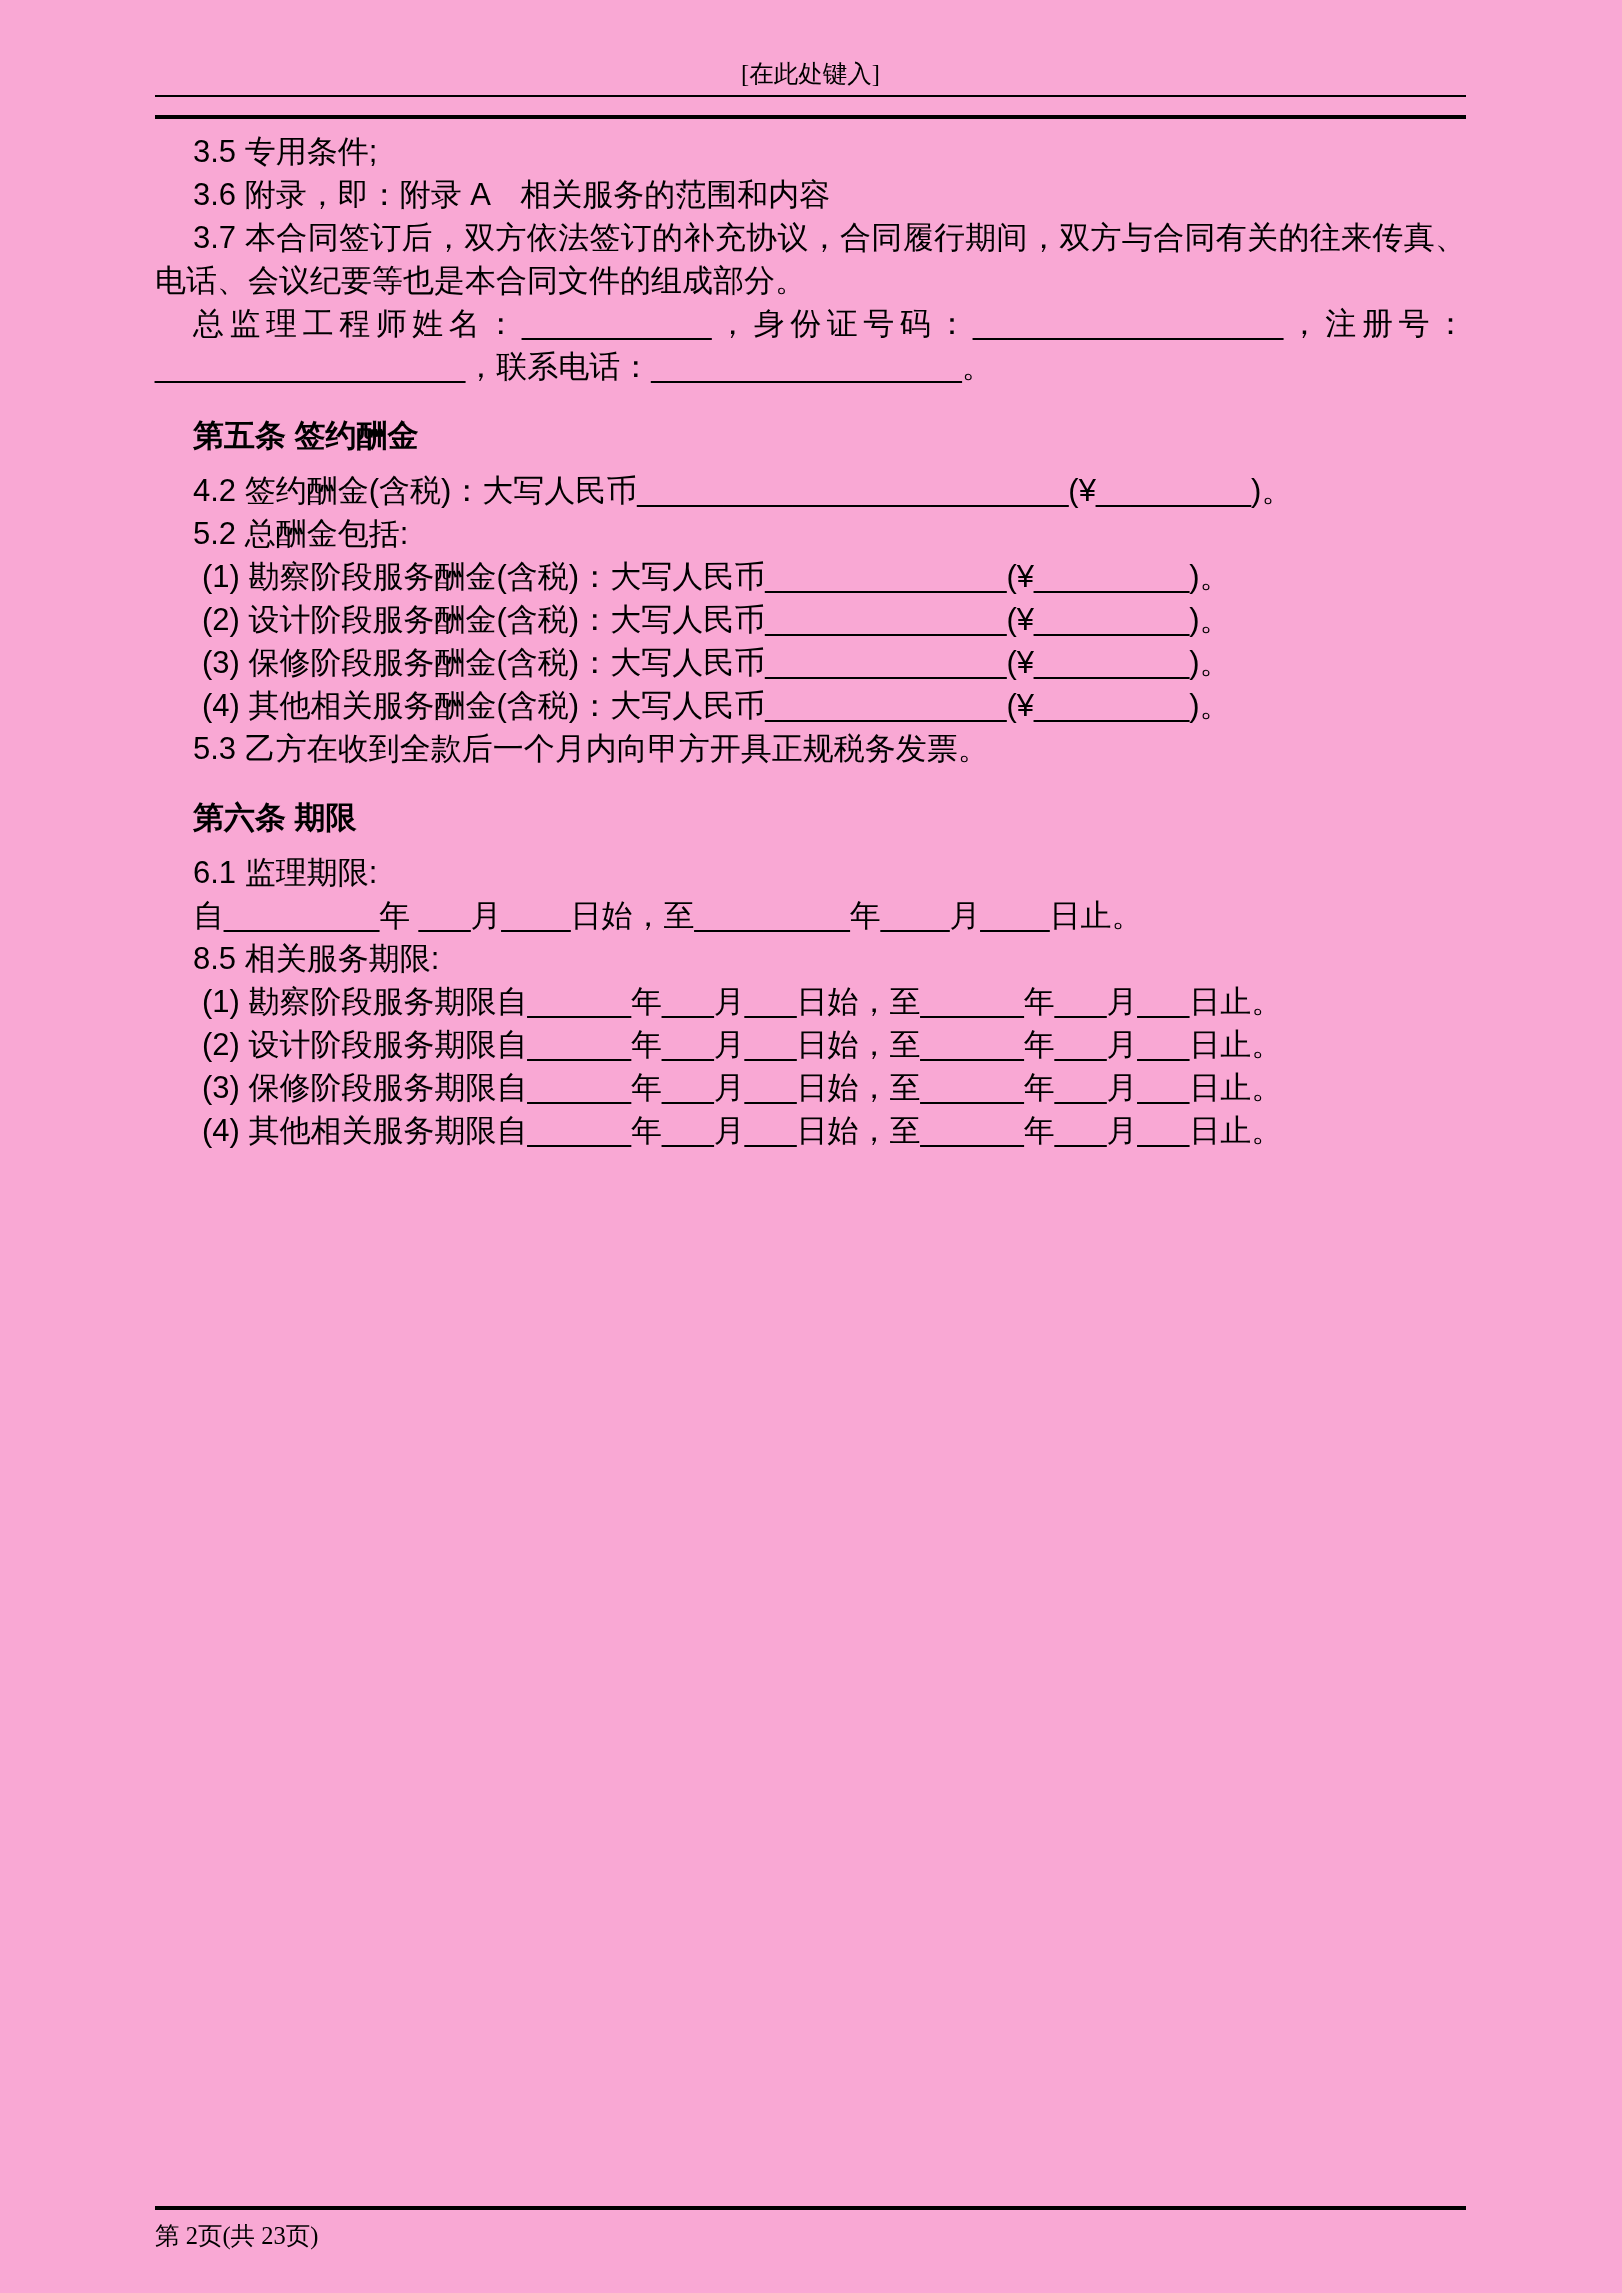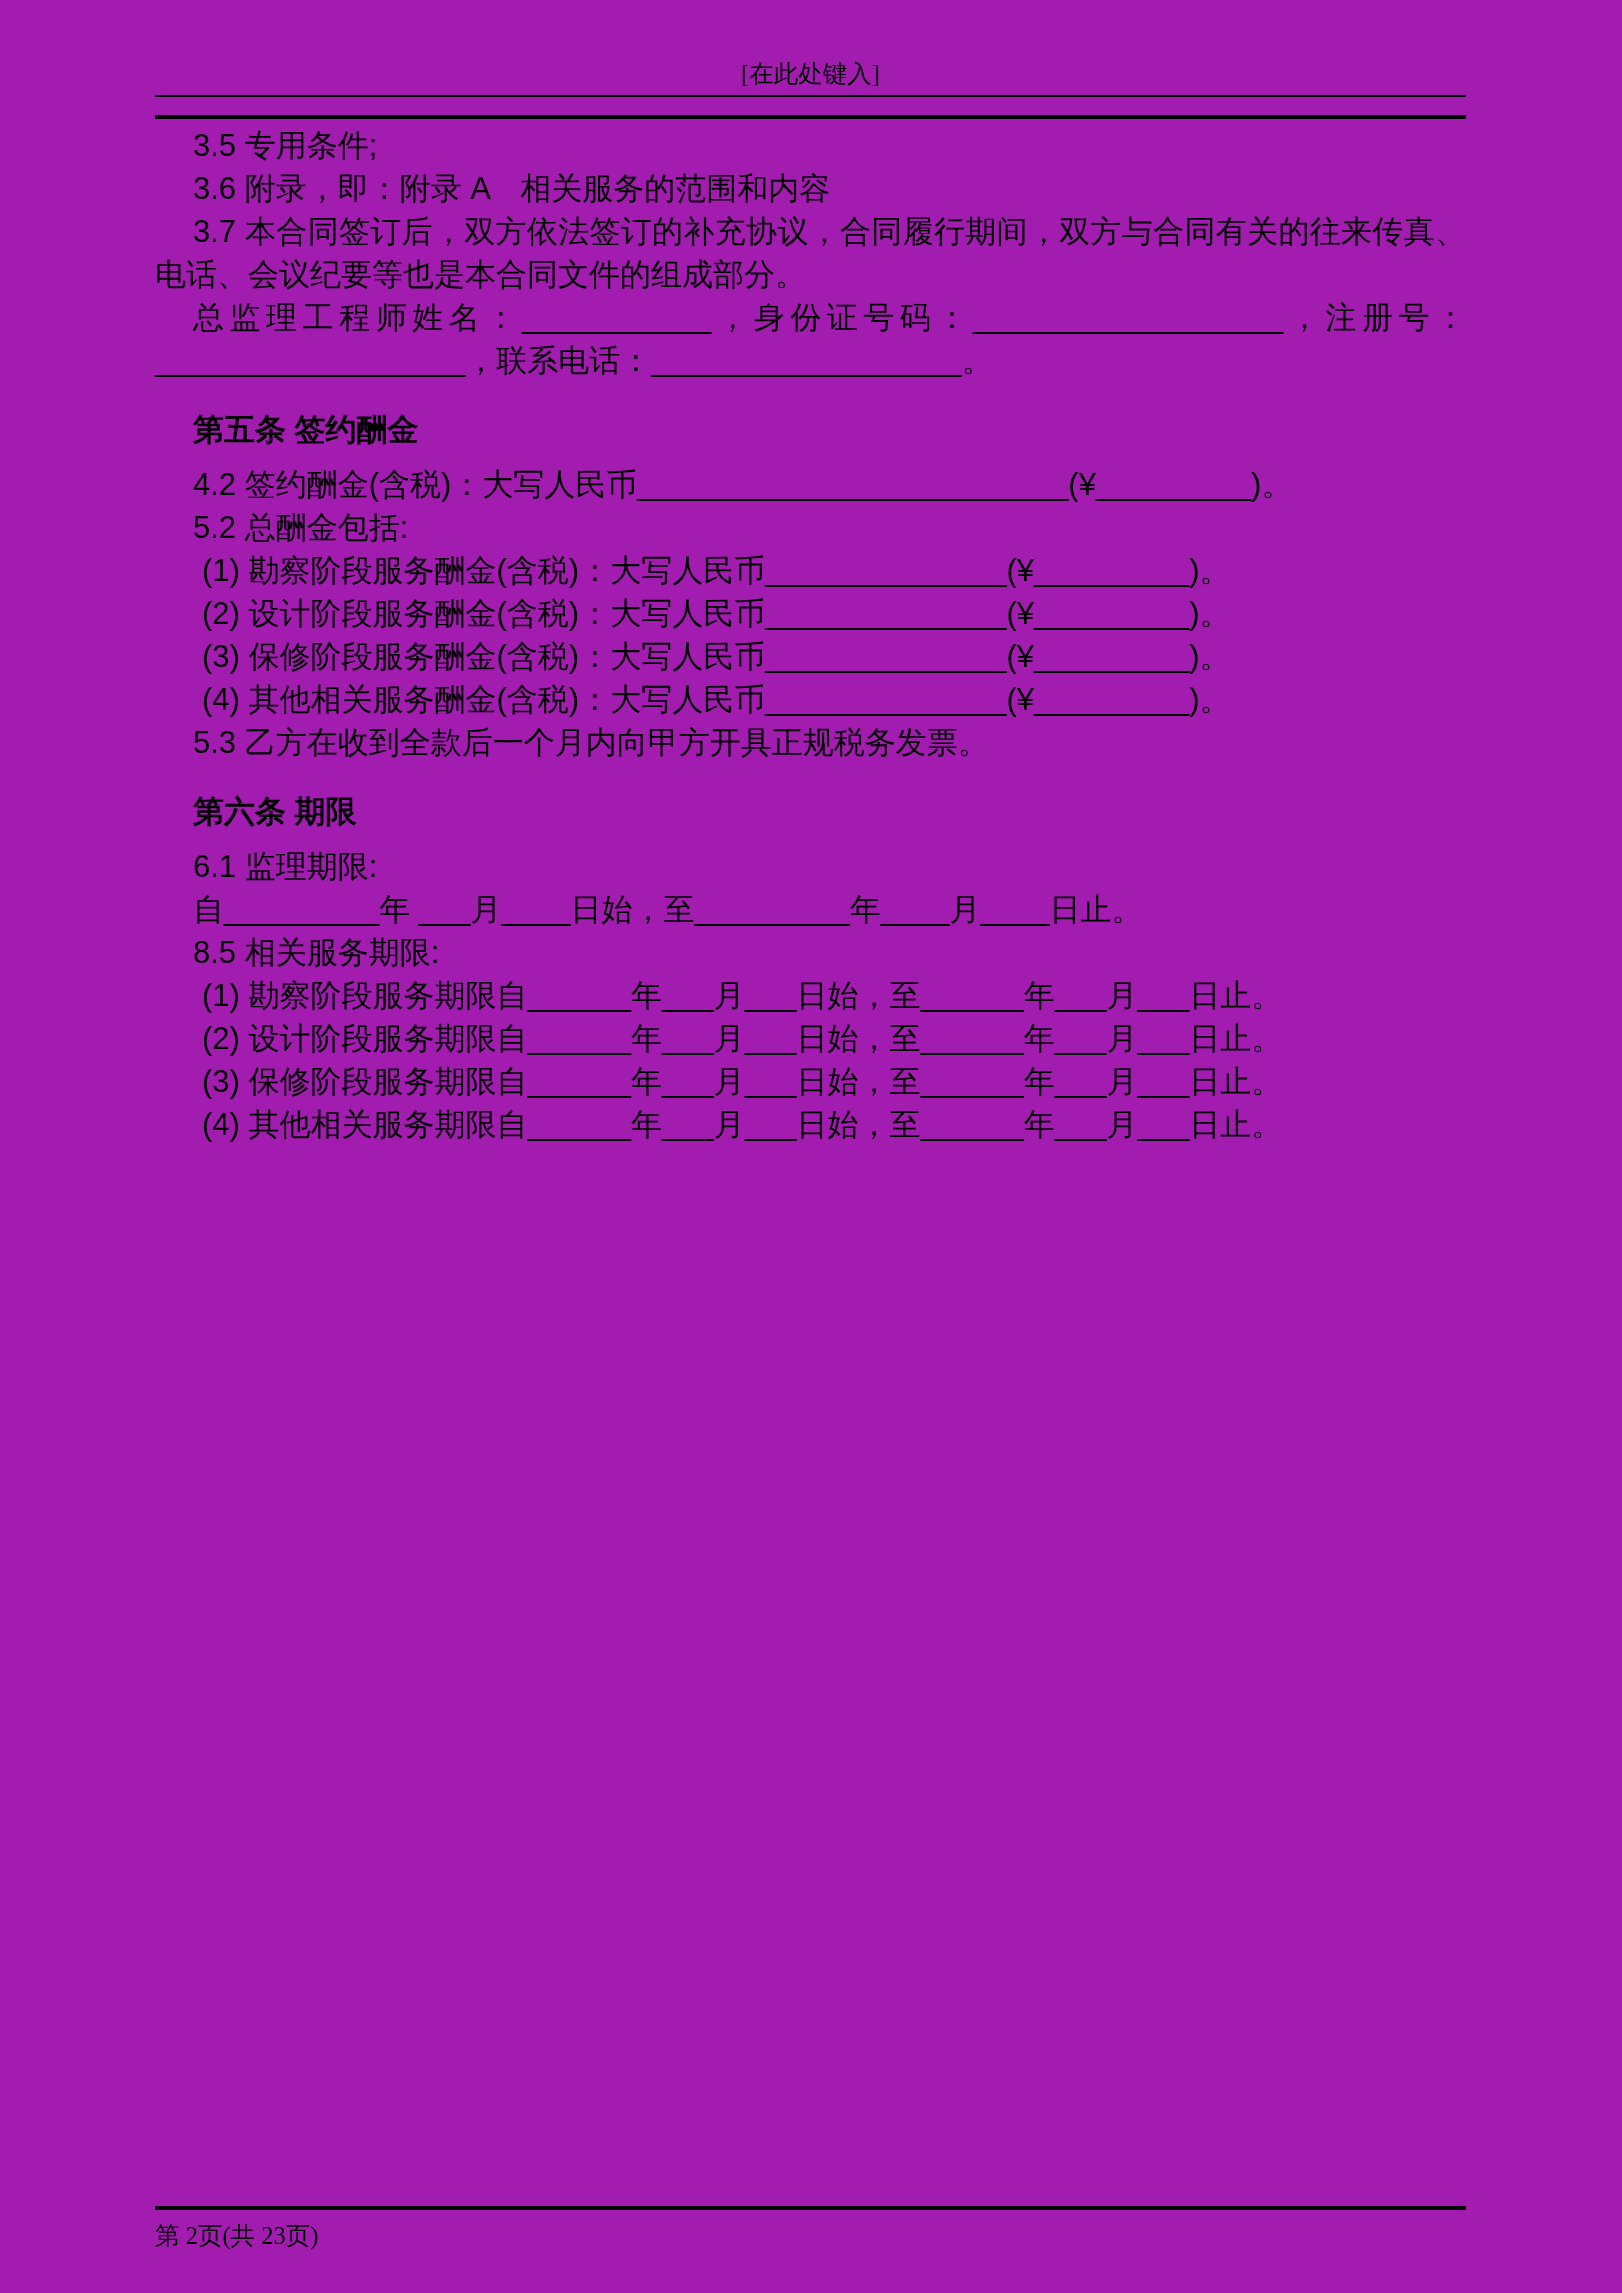--- a/index.html
+++ b/index.html
@@ -5,21 +5,21 @@
 <style>
   html, body {
     margin: 0;
     padding: 0;
     background: #ffffff;
   }
   .page {
     position: relative;
     width: 1623px;
     height: 2294px;
-    background: #a21caf;
+    background: #f9a8d4;
     color: #000000;
     font-family: "Liberation Sans", "DejaVu Sans", sans-serif;
     overflow: hidden;
   }
   
   .header {
     position: absolute;
     left: 155px;
     width: 1311px;
     top: 56px;
@@ -41,21 +41,21 @@
     left: 155px;
     width: 1311px;
     top: 115px;
     height: 3.6px;
     background: #000000;
   }
   
   .content {
     position: absolute;
     left: 155px;
-    top: 124px;
+    top: 130px;
     width: 1311px;
     font-size: 31px;
     line-height: 43px;
     text-align: justify;
   }
   .content p {
     margin: 0;
     padding: 0;
   }
   .para {

